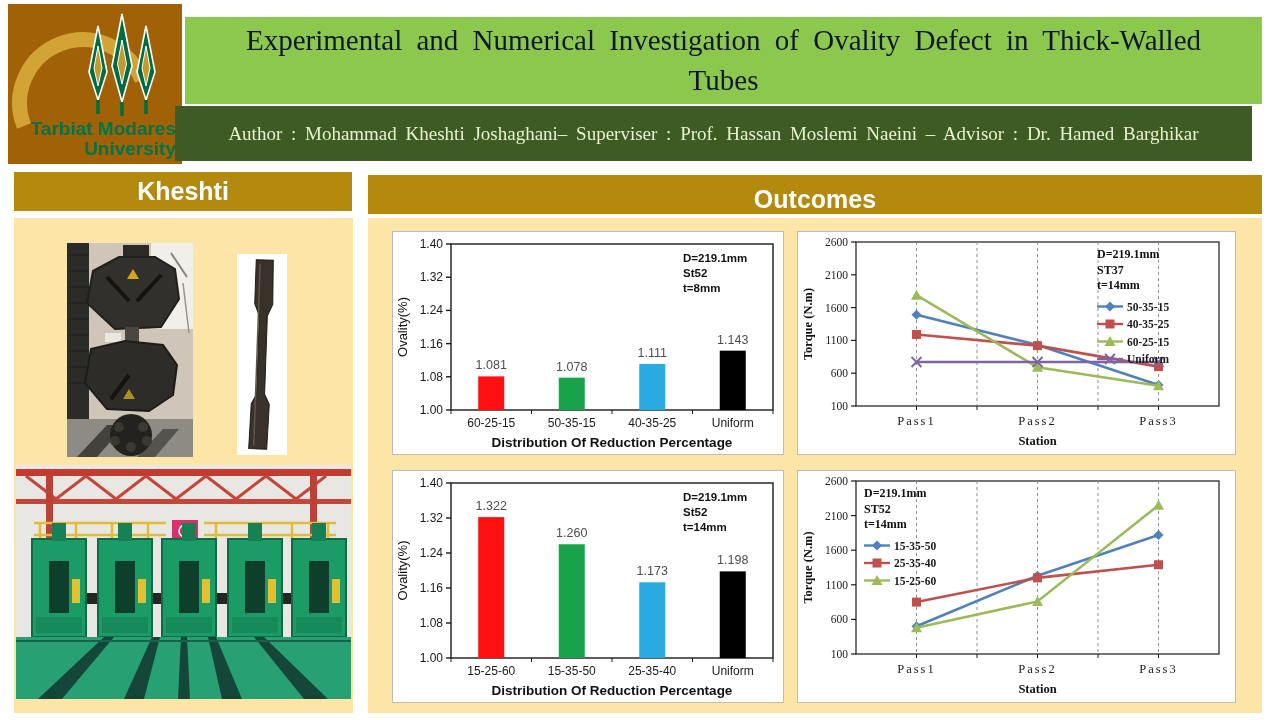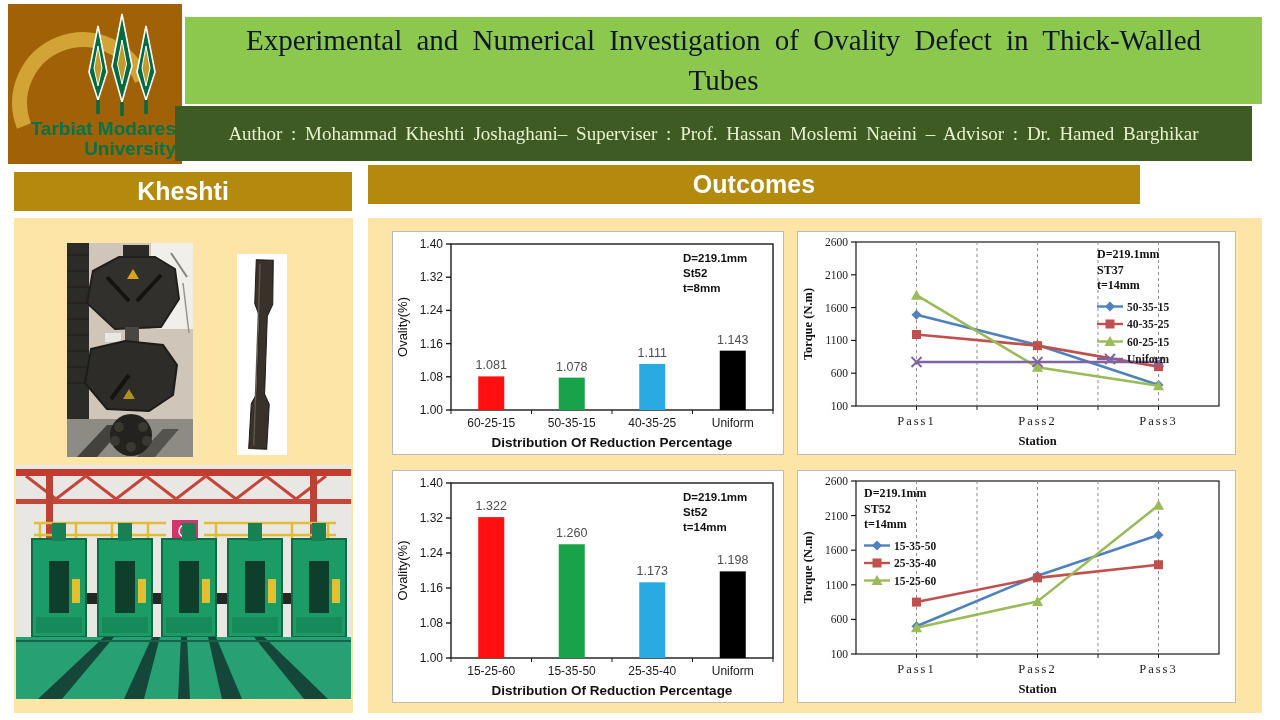--- a/index.html
+++ b/index.html
@@ -14,21 +14,21 @@
   .title-bar .t{font-family:"Liberation Serif",serif;font-size:29px;line-height:1.35;
                 color:#0f172a;word-spacing:7px;padding:0 30px;}
   .author-bar{left:175px;top:106px;width:1077px;height:55px;background:#3d5b22;
               display:flex;align-items:center;justify-content:center;}
   .author-bar .a{font-family:"Liberation Serif",serif;font-size:19px;color:#e9f2cf;word-spacing:4px;}
 
   
   .sec-header{height:39px;background:#b3890e;display:flex;align-items:center;justify-content:center;}
   .sec-header span{color:#ffffff;font-weight:bold;font-size:25px;}
   .methods-header{left:14px;top:172px;width:338px;}
-  .outcomes-header{left:368px;top:165px;width:772px;}
+  .outcomes-header{left:368px;top:175px;width:894px;align-items:flex-end;}
 
   
   .panel{background:#fce5a7;}
   .methods-panel{left:14px;top:218px;width:339px;height:495px;}
   .outcomes-panel{left:368px;top:218px;width:894px;height:495px;}
 
   .photo{position:absolute;overflow:hidden;}
   .photo svg{display:block;}
 
   .chart-box{position:absolute;background:#ffffff;border:1px solid #bcbcbc;}

